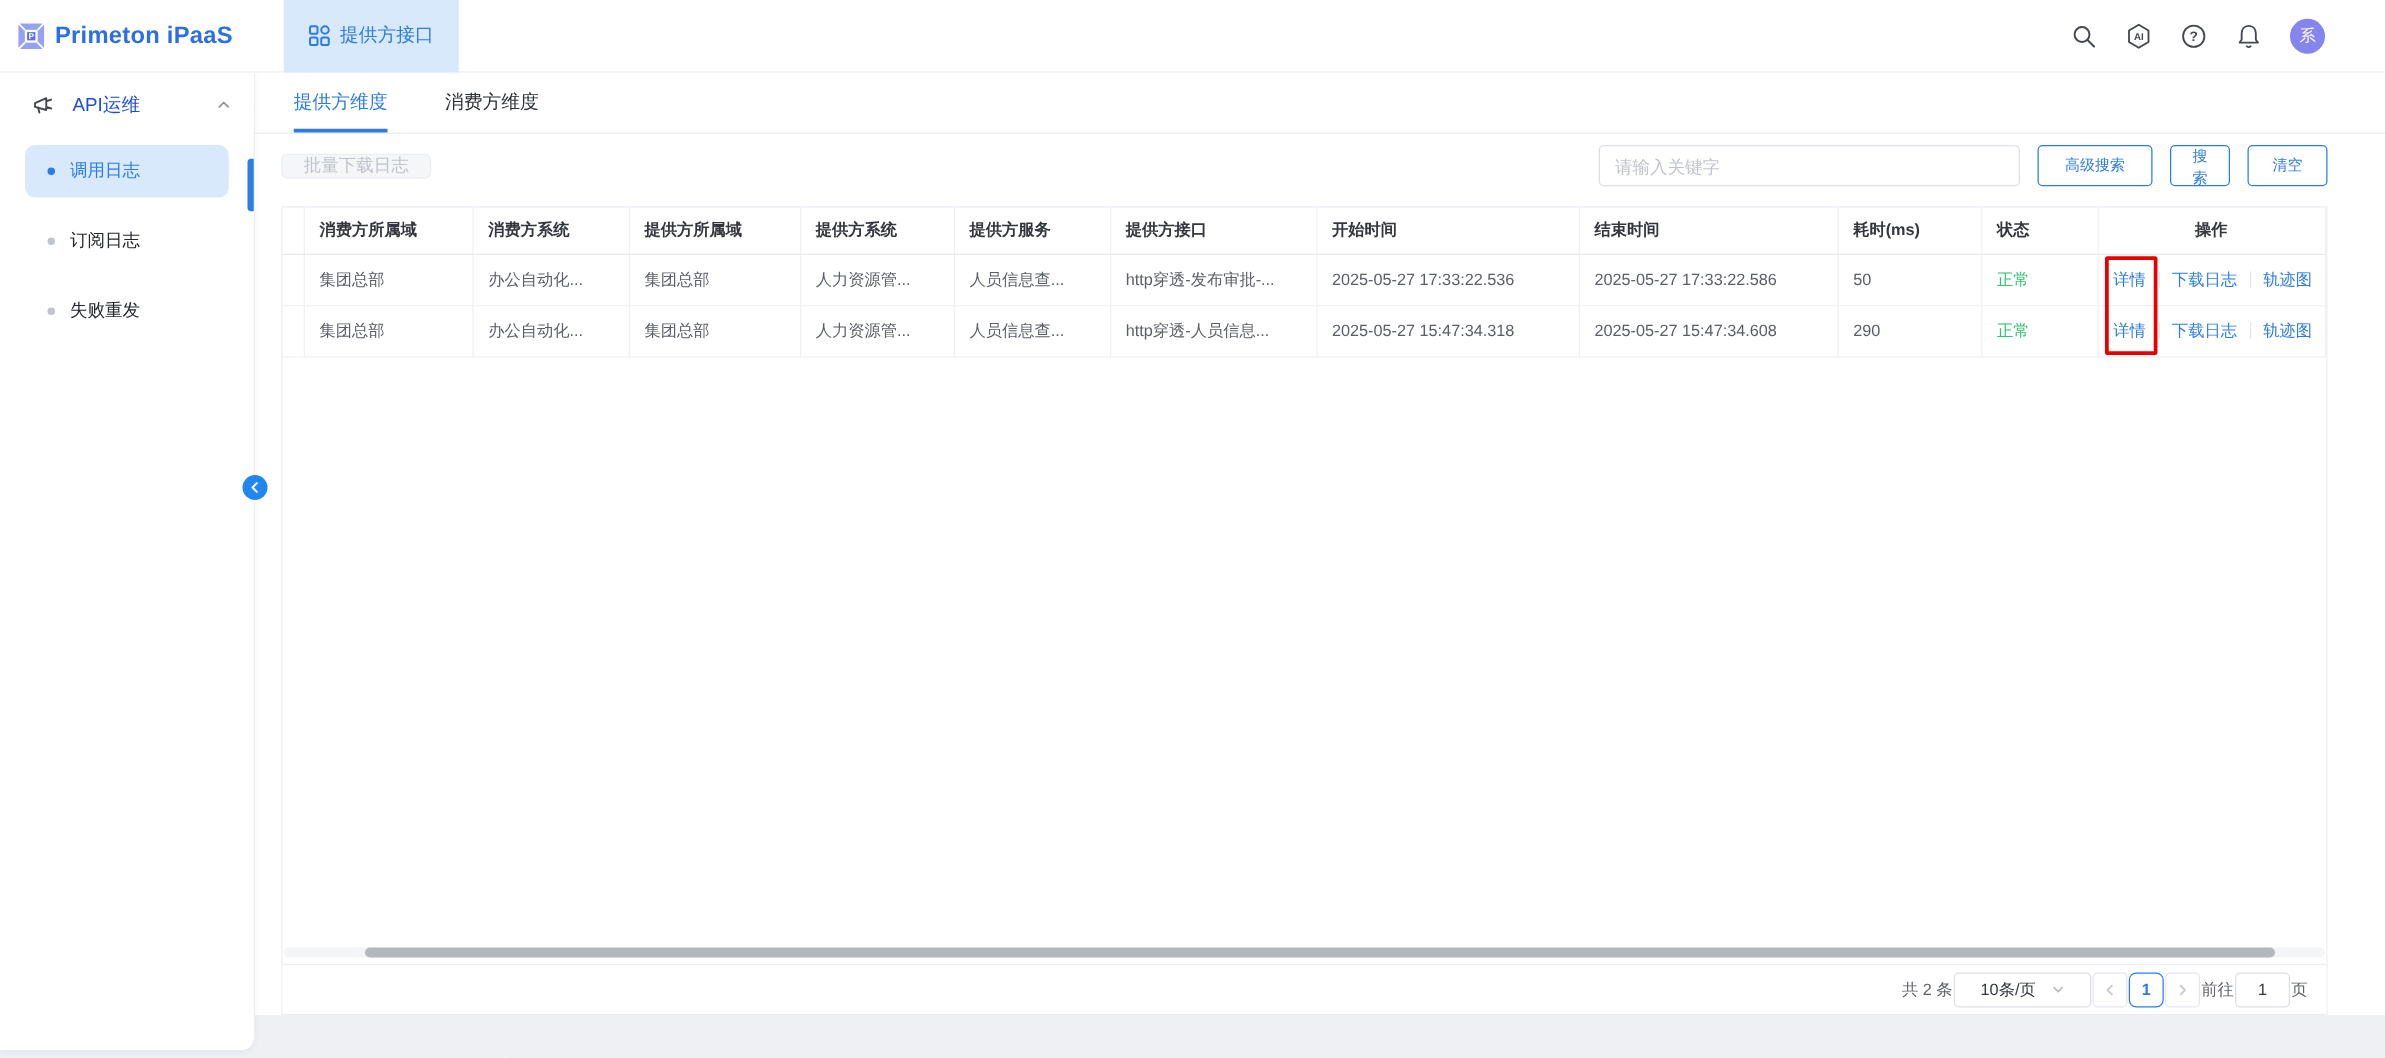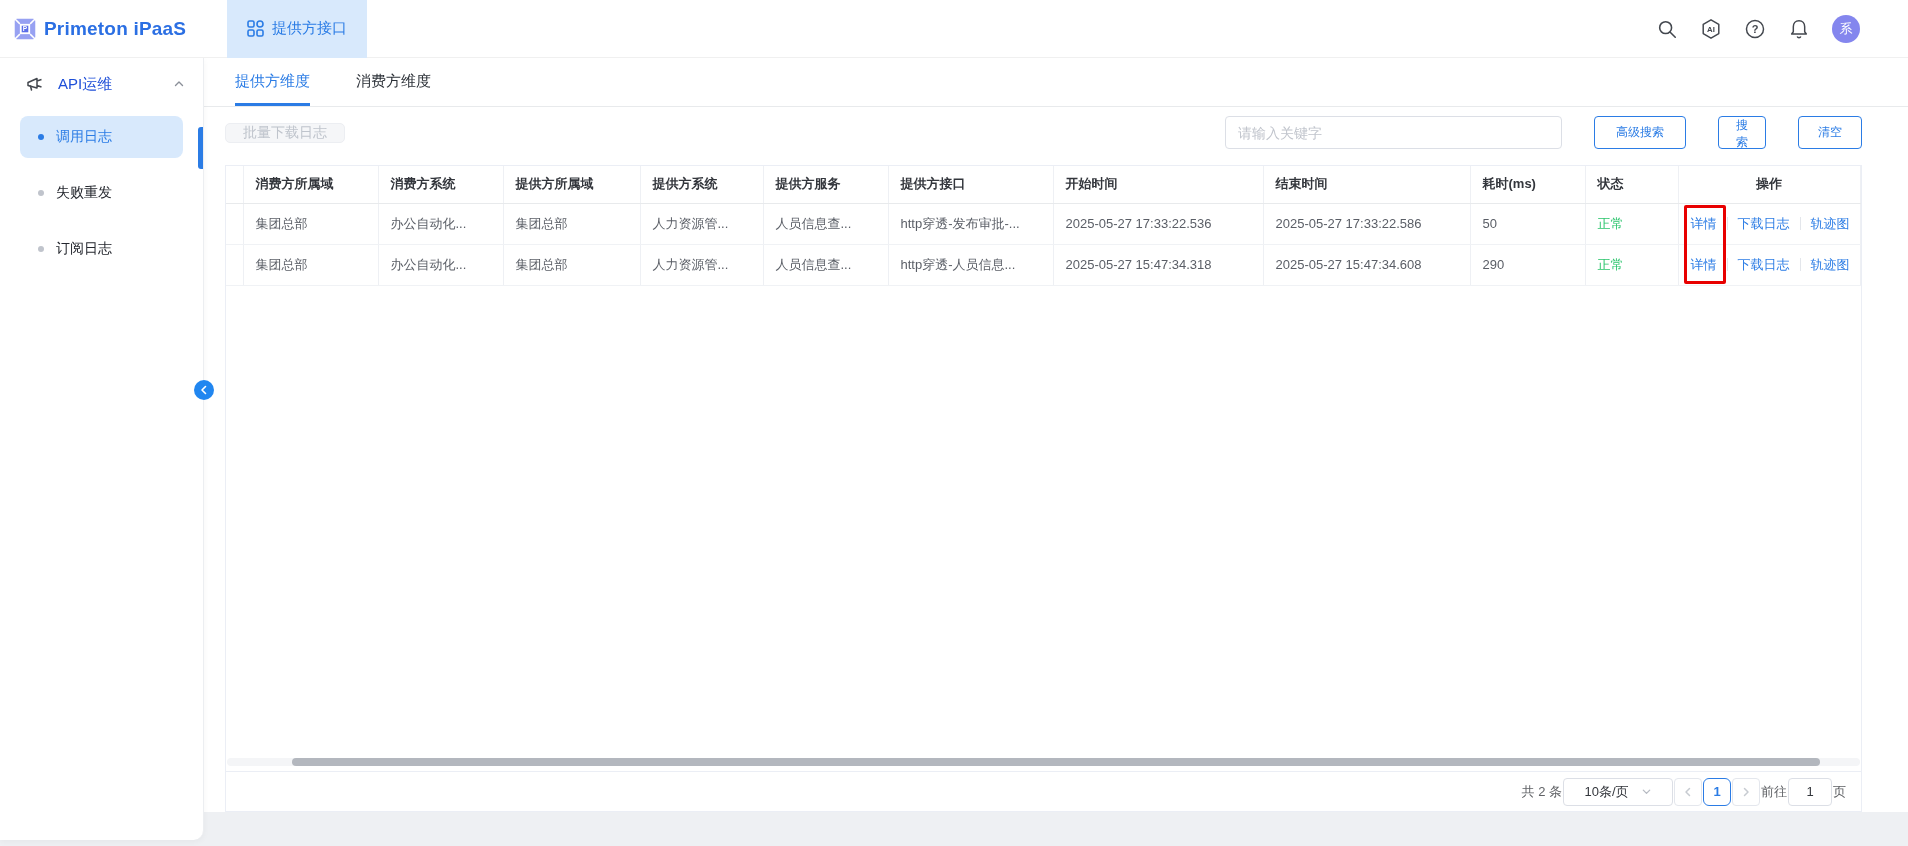--- a/index.html
+++ b/index.html
@@ -43,21 +43,21 @@
   .tab-bar { height:49px; border-bottom:1px solid #e8eaec; display:flex; align-items:stretch;
     padding-left:31px; gap:46px; }
   .dim-tab { display:flex; align-items:center; font-size:15px; color:#2a2f36; cursor:pointer;
     border-bottom:3px solid transparent; padding-top:2px; }
   .dim-tab.active { color:#2b7ce5; border-bottom-color:#2b7ce5; }
   .content { position:relative; padding:9px 46px 0 21px; }
 
   .toolbar { display:flex; align-items:center; justify-content:space-between; height:33px; }
   .batch-btn { height:20px; padding:0 17px; background:#f5f6f8; border:1px solid #eceef2;
     border-radius:5px; color:#bfc4cc; font-size:14px; cursor:not-allowed; }
-  .toolbar-right { display:flex; align-items:center; gap:32px; }
+  .toolbar-right { display:flex; align-items:center; gap:14px; }
   .kw-input { width:337px; height:33px; border:1px solid #dcdfe6; border-radius:4px;
     padding:0 12px; font-size:14px; color:#333; outline:none;
     font-family:"Liberation Sans","DejaVu Sans",sans-serif; }
   .kw-input::placeholder { color:#c0c4cc; }
   .outline-btn { height:33px; background:#fff; border:1px solid #2b7ce5; color:#2b7ce5;
     border-radius:4px; font-size:12px; cursor:pointer; padding:0 15px; }
   .outline-btn.adv { width:92px; } .outline-btn.search { width:48px; } .outline-btn.clear { width:64px; }
 
   
   .table-frame { position:relative; margin-top:16px; height:647px; border:1px solid #ebeef5; background:#fff; }
@@ -143,25 +143,25 @@
       <path d="M2.5 7.5 L6 4 L9.5 7.5" fill="none" stroke="#8a8f99" stroke-width="1.4" stroke-linecap="round" stroke-linejoin="round"></path>
     </svg>
   </div>
   <nav id="side-items">
       <div class="side-item active">
         <span class="dot"></span>
         <span>调用日志</span>
       </div>
       <div class="side-item">
         <span class="dot"></span>
-        <span>失败重发</span>
+        <span>订阅日志</span>
       </div>
       <div class="side-item">
         <span class="dot"></span>
-        <span>订阅日志</span>
+        <span>失败重发</span>
       </div>
     </nav>
   <div class="active-indicator"></div>
 </aside>
 
 <button class="collapse-btn">
   <svg width="10" height="10" viewBox="0 0 10 10">
     <path d="M6.5 1.5 L3 5 L6.5 8.5" fill="none" stroke="#fff" stroke-width="1.6" stroke-linecap="round" stroke-linejoin="round"></path>
   </svg>
 </button>

